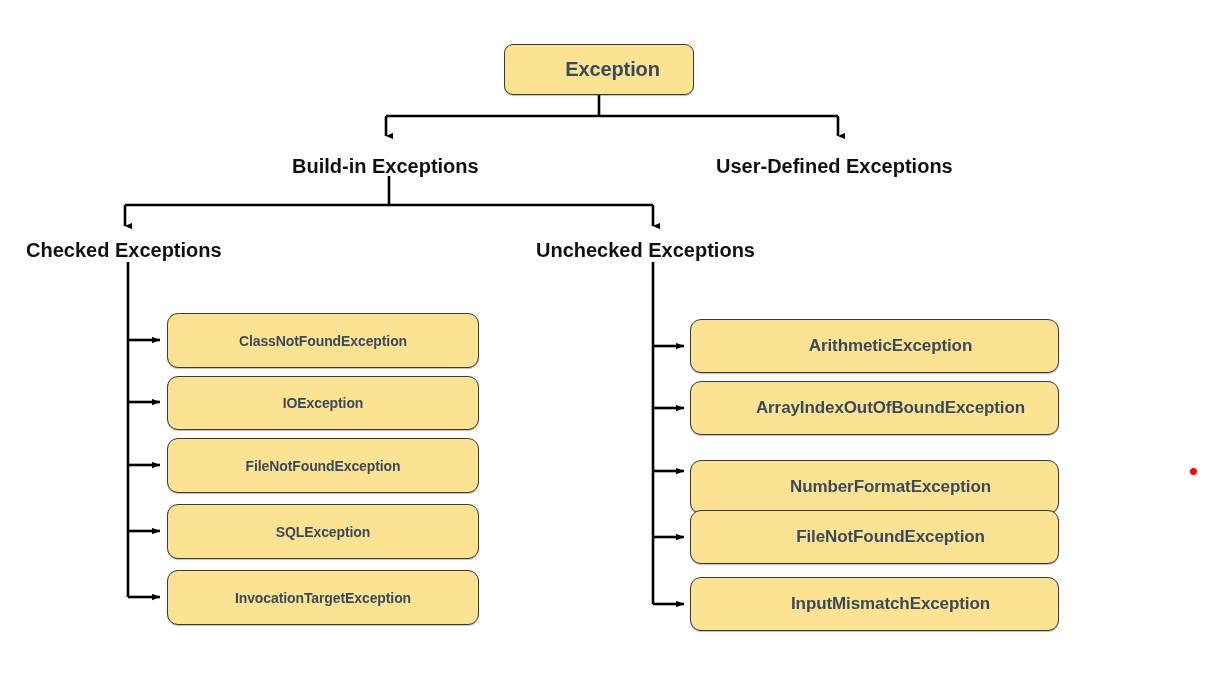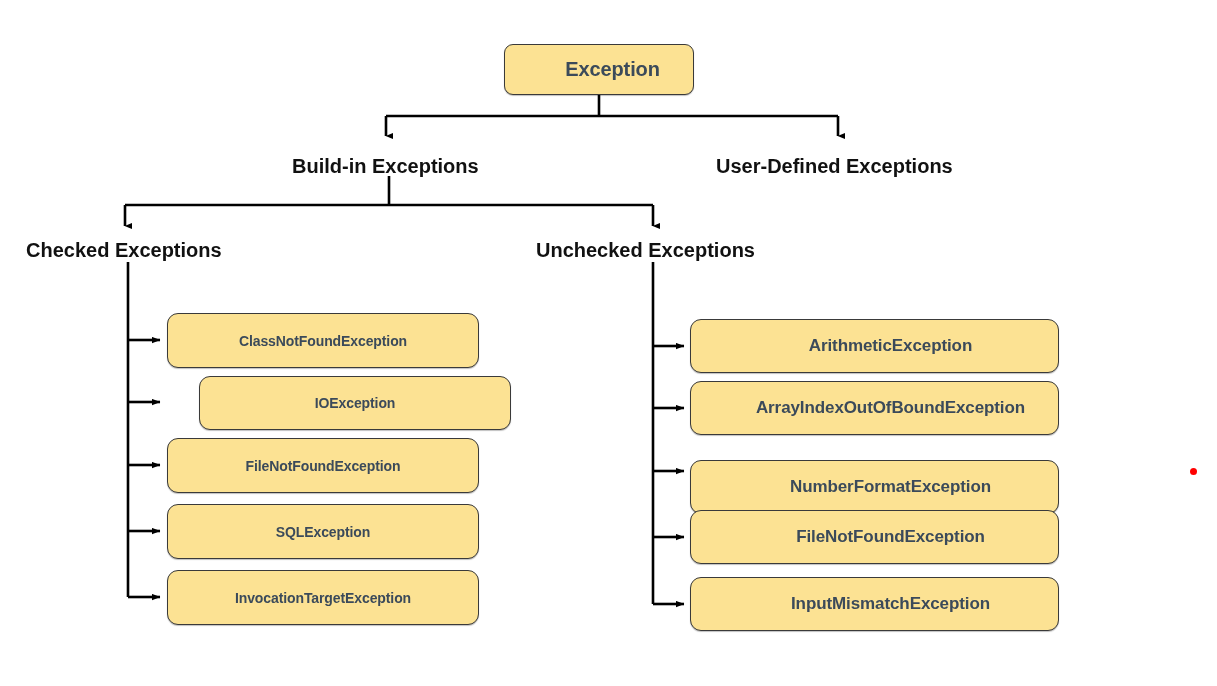--- a/index.html
+++ b/index.html
@@ -127,21 +127,21 @@
   <div class="label" style="left:292px; top:155px;">Build-in Exceptions</div>
 
   <div class="label" style="left:716px; top:155px;">User-Defined Exceptions</div>
 
   <div class="label" style="left:26px; top:239px;">Checked Exceptions</div>
 
   <div class="label" style="left:536px; top:239px;">Unchecked Exceptions</div>
 
   <div class="node leaf left" style="left:167px; top:313px; width:312px; height:55px;">ClassNotFoundException</div>
 
-  <div class="node leaf left" style="left:167px; top:376px; width:312px; height:54px;margin-left:32px;">IOException</div>
+  <div class="node leaf left" style="left:167px; top:376px; width:312px; height:54px;">IOException</div>
 
   <div class="node leaf left" style="left:167px; top:438px; width:312px; height:55px;">FileNotFoundException</div>
 
   <div class="node leaf left" style="left:167px; top:504px; width:312px; height:55px;">SQLException</div>
 
   <div class="node leaf left" style="left:167px; top:570px; width:312px; height:55px;">InvocationTargetException</div>
 
   <div class="node leaf right" style="left:690px; top:319px; width:369px; height:54px;">ArithmeticException</div>
 
   <div class="node leaf right" style="left:690px; top:381px; width:369px; height:54px;">ArrayIndexOutOfBoundException</div>

